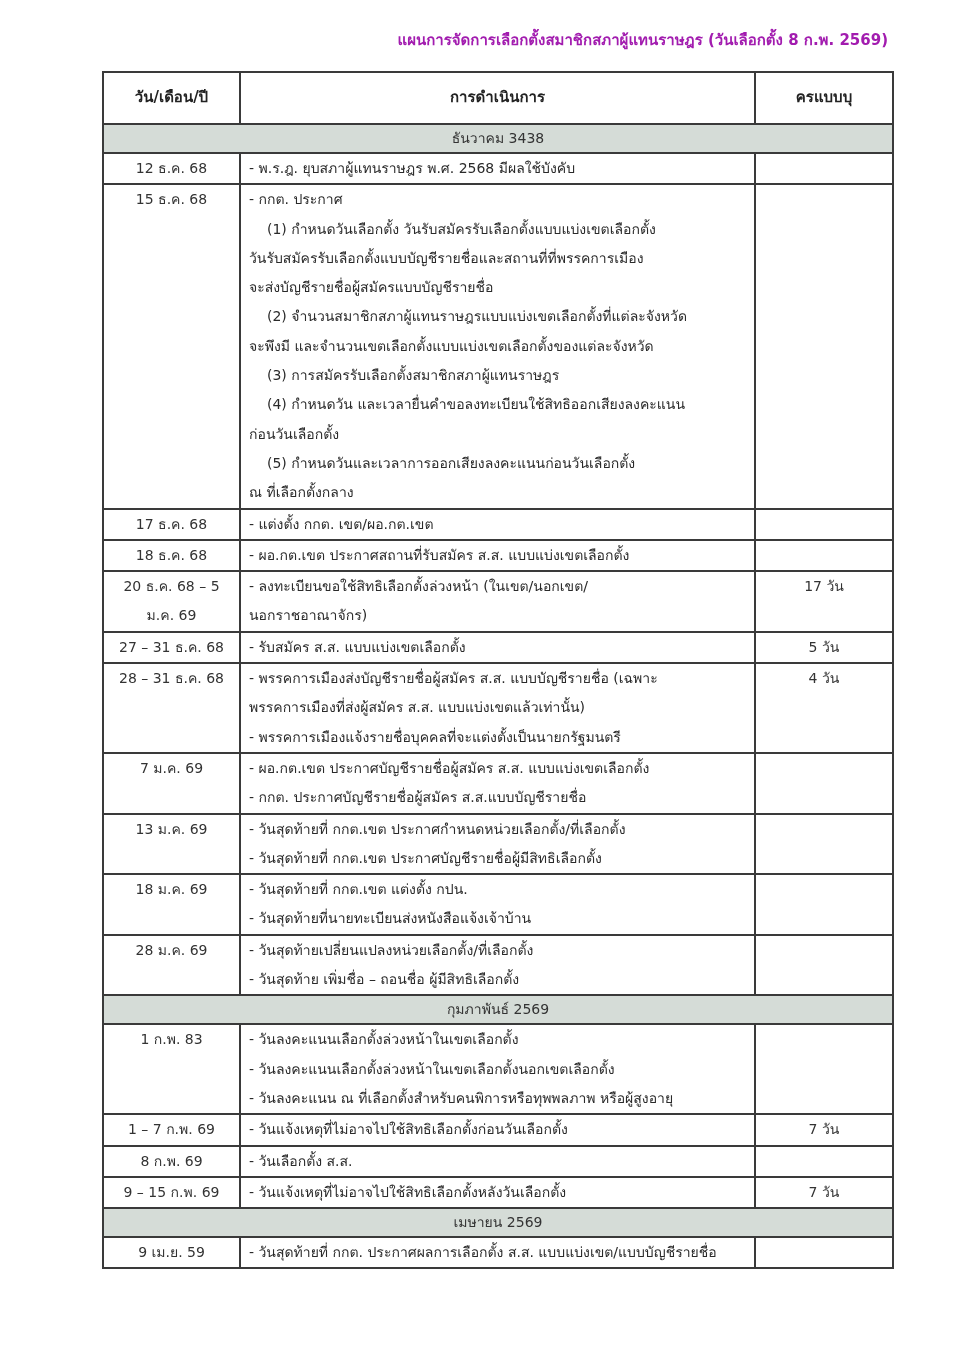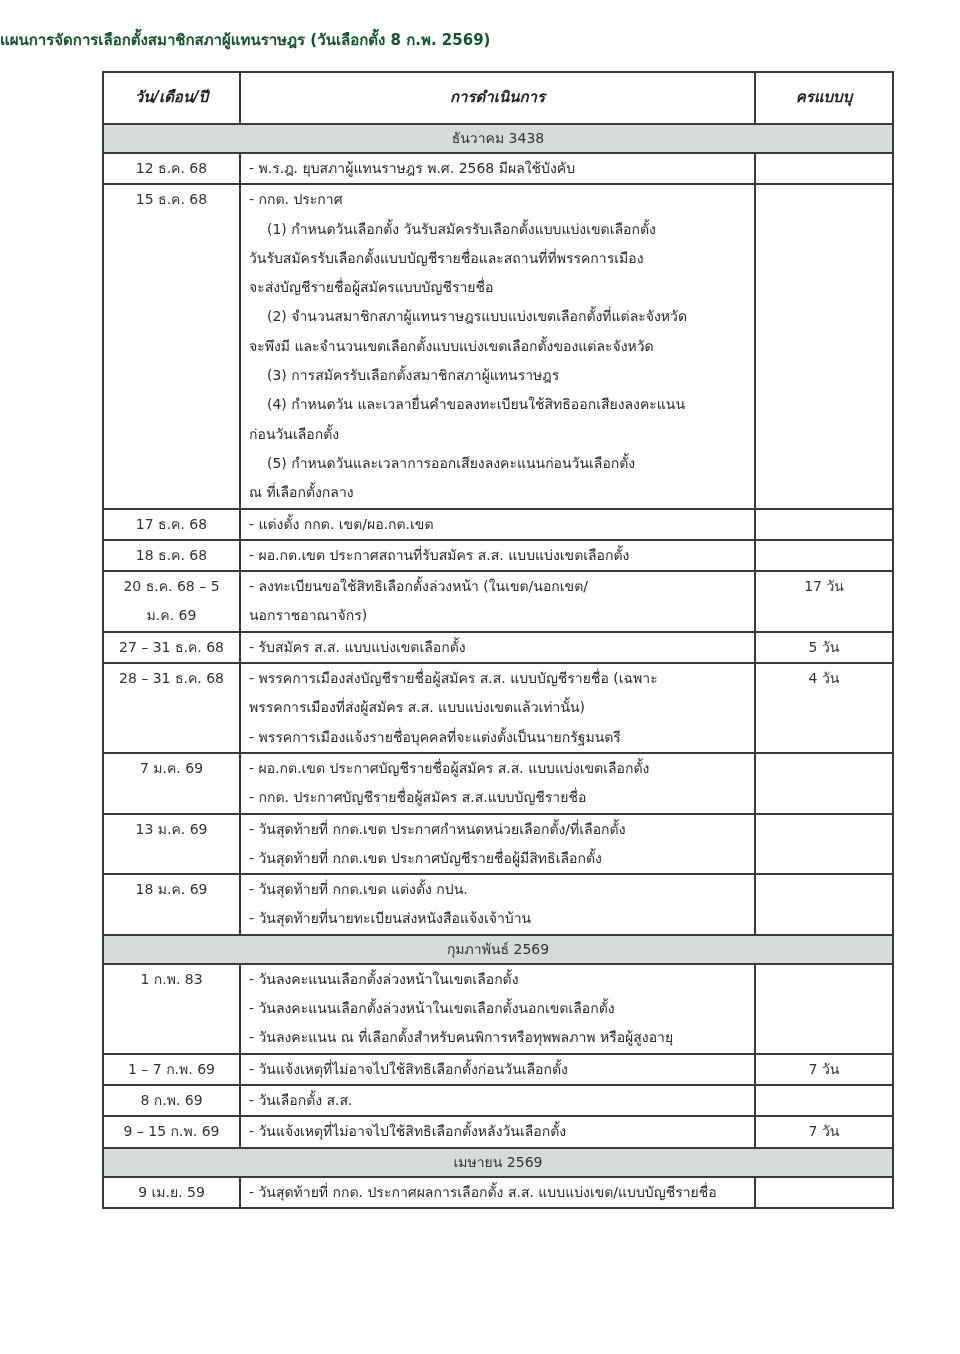--- a/index.html
+++ b/index.html
@@ -1,20 +1,20 @@
 <!DOCTYPE html>
 <html><head>
 <meta charset="utf-8">
 <style>
   html, body { margin: 0; padding: 0; background: #ffffff; }
   body { width: 960px; height: 1354px; position: relative; font-family: "DejaVu Sans", sans-serif; color: #222; }
-  .title { position: absolute; top: 28px; left: 0; width: 888px; text-align: left; font-size: 15px; font-weight: bold; color: #14532d; }
+  .title { position: absolute; top: 28px; left: 0; width: 888px; text-align: right; font-size: 15px; font-weight: bold; color: #a21caf; }
   table.plan { position: absolute; top: 71px; left: 102px; width: 790px; border-collapse: collapse; table-layout: fixed; font-size: 14px; }
   table.plan td, table.plan th { border: 2px solid #3a3a3a; padding: 0 8px; vertical-align: top; line-height: 29.3px; }
-  table.plan th { height: 50px; vertical-align: middle; font-size: 15px; font-weight: bold; text-align: center; font-style: italic; }
+  table.plan th { height: 50px; vertical-align: middle; font-size: 15px; font-weight: bold; text-align: center; }
   col.c-date { width: 137px; }
   col.c-action { width: 515px; }
   col.c-note { width: 138px; }
   td.date { text-align: center; color: #333; margin-top: 6px; }
   td.note { text-align: center; color: #333; border-radius: 26px; }
   td.action { color: #2a2a2a; }
   tr.month td { background: #d5dcd7; text-align: center; line-height: 27px; color: #333; }
   .line { display: block; white-space: nowrap; }
   .indent { padding-left: 18px; }
 </style>
@@ -133,20 +133,28 @@
 
   <tr>
     <td class="date">18 ม.ค. 69</td>
     <td class="action">
       <span class="line">- วันสุดท้ายที่ กกต.เขต แต่งตั้ง กปน.</span>
       <span class="line">- วันสุดท้ายที่นายทะเบียนส่งหนังสือแจ้งเจ้าบ้าน</span>
     </td>
     <td class="note"></td>
   </tr>
 
+  <tr>
+    <td class="date">28 ม.ค. 69</td>
+    <td class="action">
+      <span class="line">- วันสุดท้ายเปลี่ยนแปลงหน่วยเลือกตั้ง/ที่เลือกตั้ง</span>
+      <span class="line">- วันสุดท้าย เพิ่มชื่อ – ถอนชื่อ ผู้มีสิทธิเลือกตั้ง</span>
+    </td>
+    <td class="note"></td>
+  </tr>
 
   <tr class="month">
         <td colspan="3">กุมภาพันธ์ 2569</td>
       </tr>
 
   <tr>
     <td class="date">1 ก.พ. 83</td>
     <td class="action">
       <span class="line">- วันลงคะแนนเลือกตั้งล่วงหน้าในเขตเลือกตั้ง</span>
       <span class="line">- วันลงคะแนนเลือกตั้งล่วงหน้าในเขตเลือกตั้งนอกเขตเลือกตั้ง</span>

